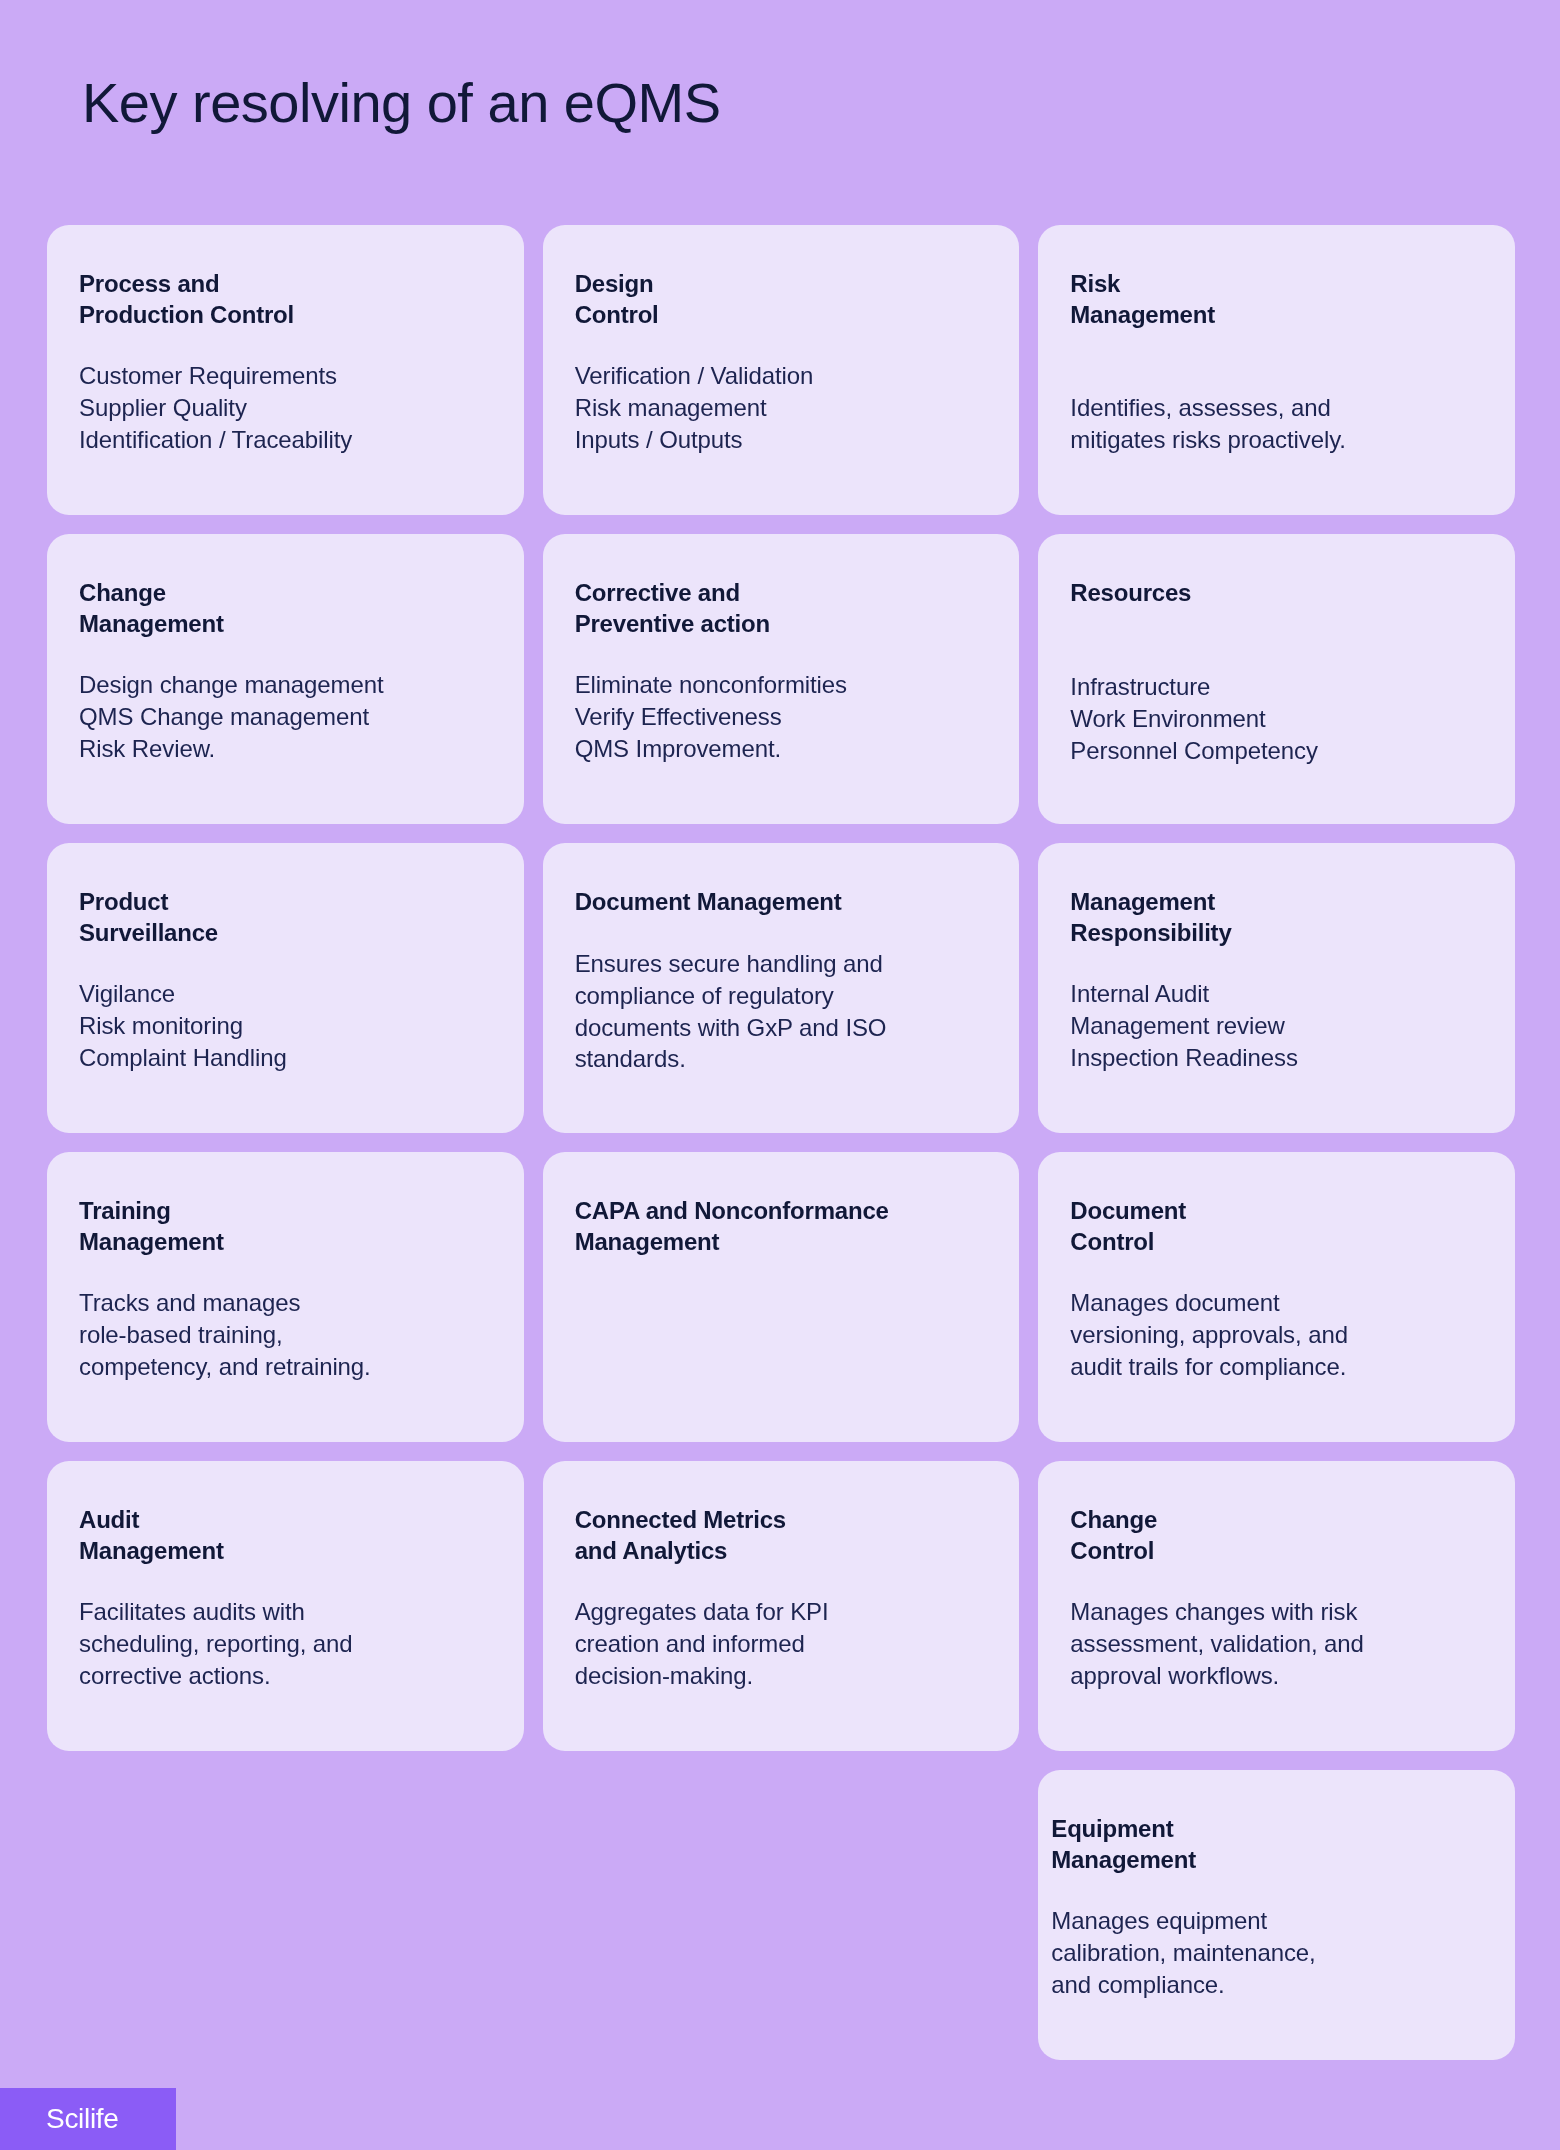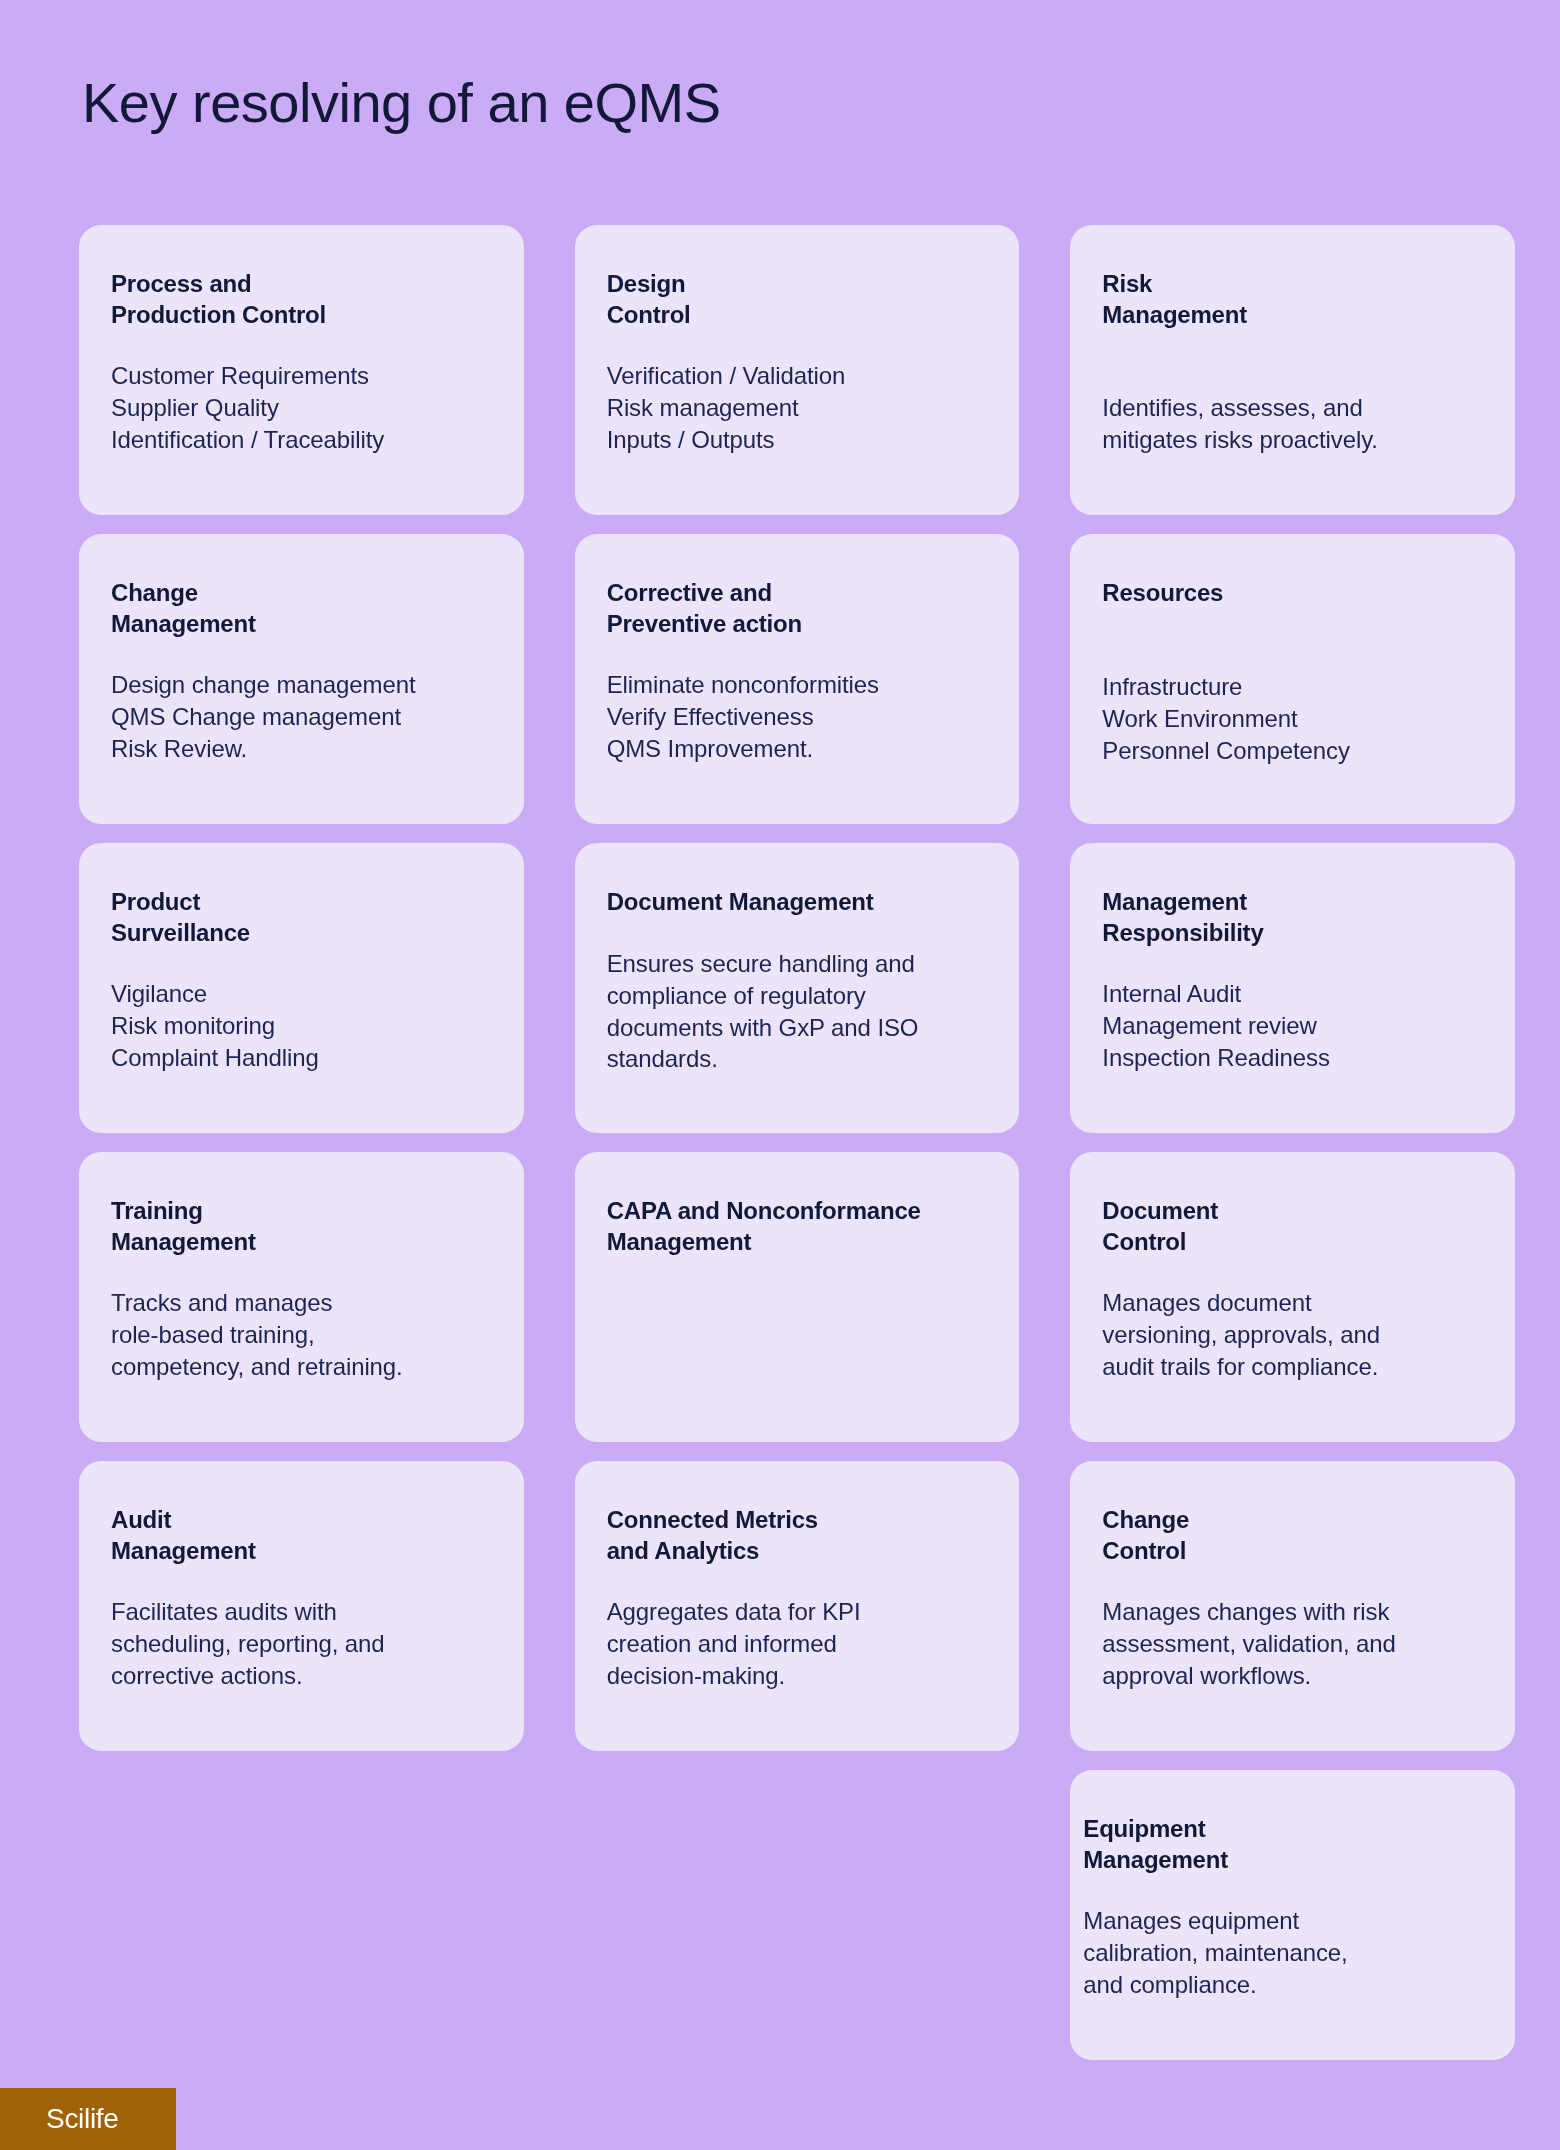--- a/index.html
+++ b/index.html
@@ -36,21 +36,20 @@
     grid-template-columns: repeat(3, 1fr);
     grid-auto-rows: min-content;
     column-gap: 19px;
     row-gap: 19px;
   }
 
   .card {
     background: #ece4fb;
     border-radius: 22px;
     padding: 44px 32px 40px 32px;
-    margin-left: 32px;
   }
 
   .card.empty {
     background: transparent;
     border-radius: 0;
     padding: 0;
   }
 
   .card-title {
     font-size: 24px;
@@ -82,21 +81,21 @@
   .r4 { min-height: 290px; }
   .r5 { min-height: 290px; }
   .r6 { min-height: 290px; padding-left: 13px; }
 
   #logo {
     position: absolute;
     left: 0;
     bottom: 0;
     width: 176px;
     height: 62px;
-    background: #a16207;
+    background: #8b5cf6;
     display: flex;
     align-items: center;
   }
 
   #logo .logo-text {
     color: #ffffff;
     font-size: 28px;
     font-weight: 400;
     letter-spacing: -0.3px;
     padding-left: 46px;

